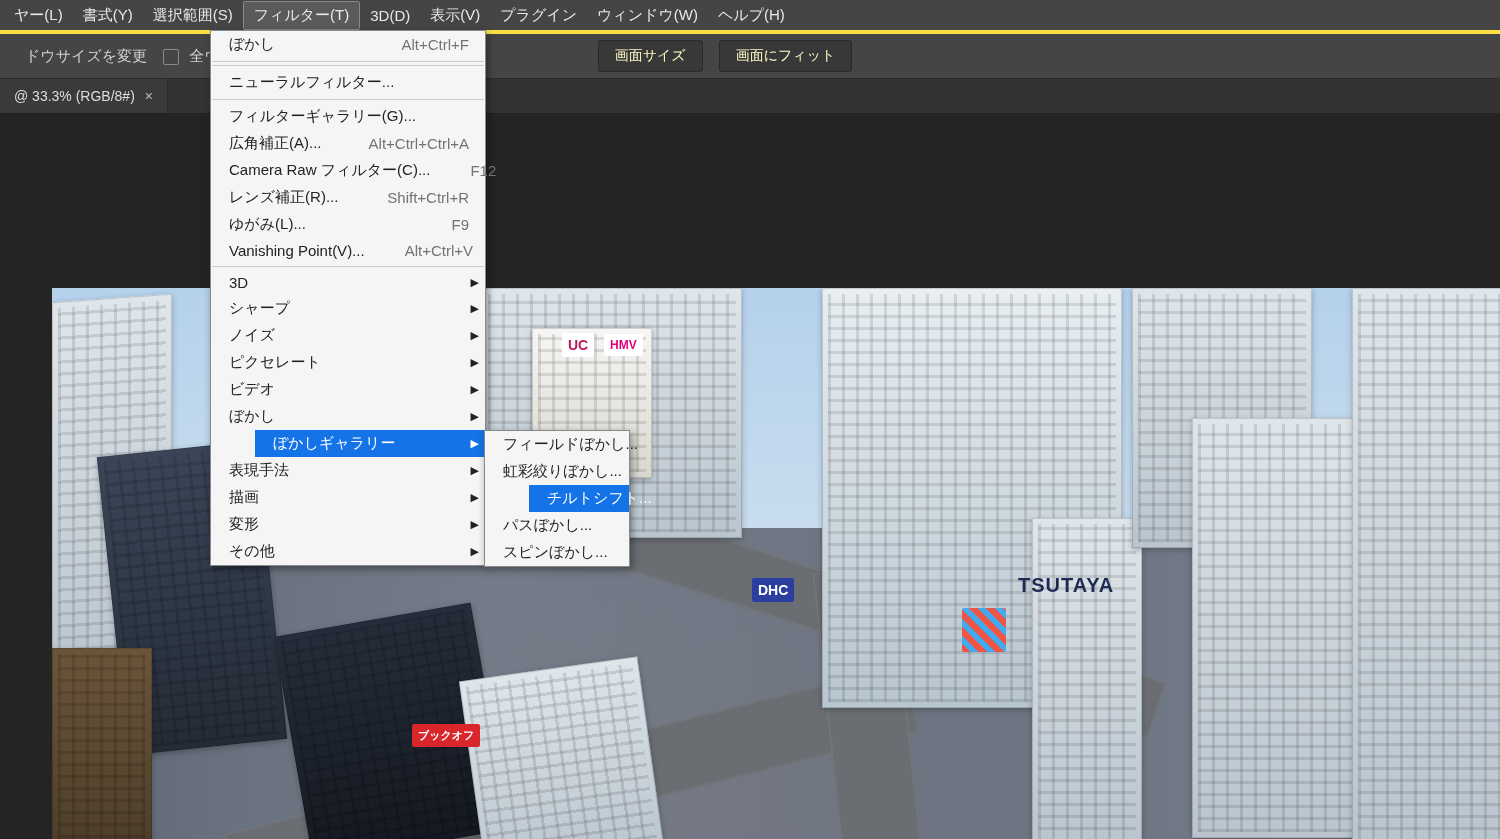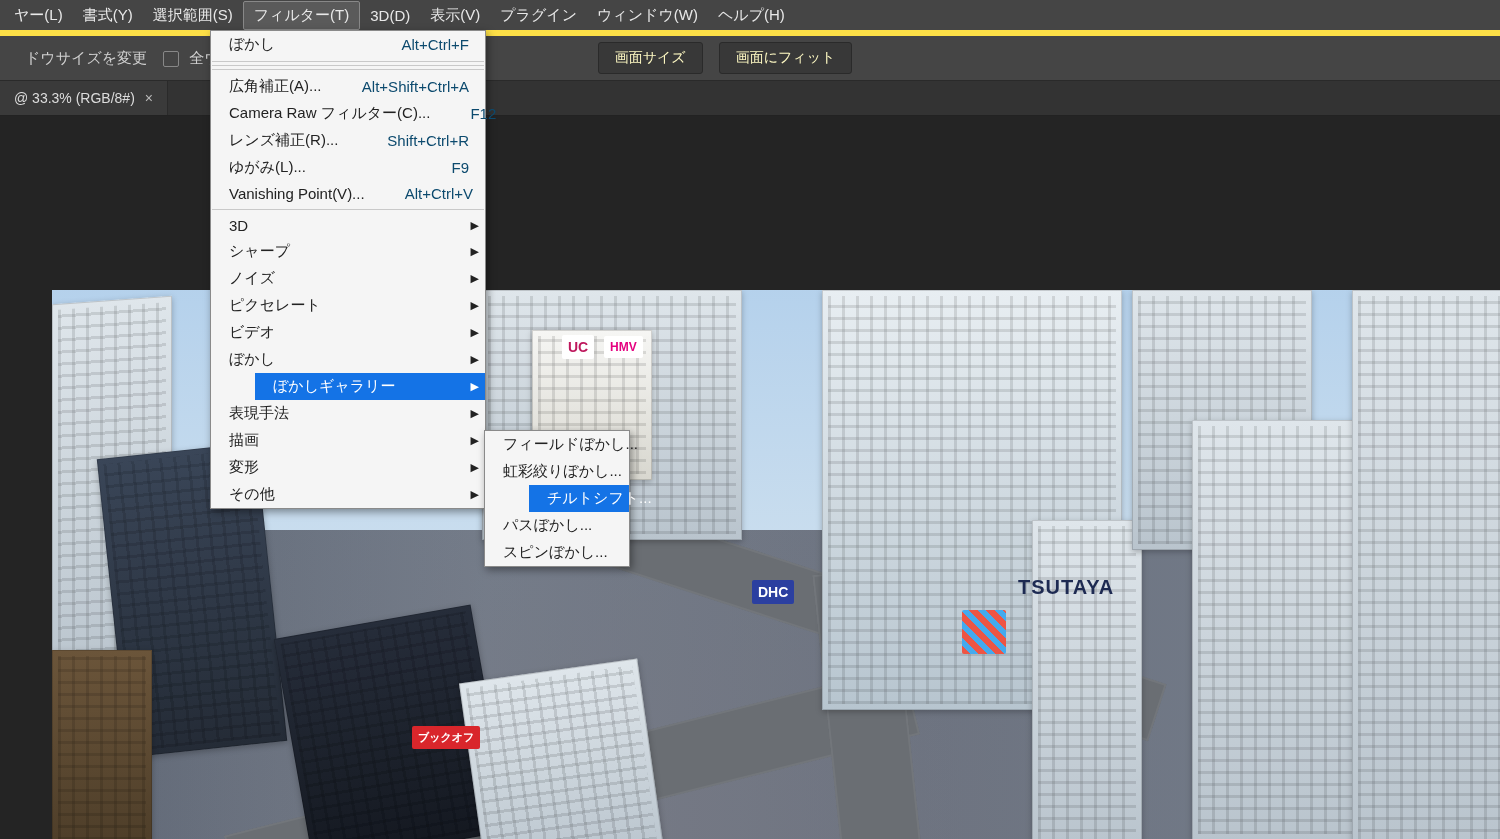--- a/index.html
+++ b/index.html
@@ -13,21 +13,21 @@
     font-size: 15px;
     color: #d0d0d0;
     user-select: none;
   }
   .menubar {
     display: flex;
     align-items: center;
     height: 30px;
     background: #454545;
     padding: 0 4px;
-    border-bottom: 6px solid #fde047;
+    border-bottom: 4px solid #fde047;
   }
   .menubar .menu-item {
     padding: 4px 10px;
     color: #e8e8e8;
   }
   .menubar .menu-item.active {
     background: #5a5a5a;
     border: 1px solid #888;
     border-radius: 2px;
   }
@@ -157,21 +157,21 @@
     height: 1px;
     background: #c9c9c9;
     margin: 3px 1px;
   }
   .dropdown .arrow {
     position: absolute;
     right: 6px;
     font-size: 11px;
   }
   .dropdown .shortcut {
-    color: #0c4a6e;
+    color: #737373;
     padding-left: 40px;
   }
 </style>
 </head>
 <body>
 
 <div class="menubar">
   <div class="menu-item">ヤー(L)</div>
   <div class="menu-item">書式(Y)</div>
   <div class="menu-item">選択範囲(S)</div>
@@ -232,24 +232,30 @@
   </div>
 </div>
 
 <div class="dropdown" id="filter-menu" style="left:210px; top:30px; width:274px;">
     <div class="row">
       <span>ぼかし</span>
       <span class="shortcut">Alt+Ctrl+F</span>
     </div>
     <div class="sep"></div>
     <div class="sep"></div>
+    <div class="row">
+      <span>ニューラルフィルター...</span>
+    </div>
     <div class="sep"></div>
     <div class="row">
+      <span>フィルターギャラリー(G)...</span>
+    </div>
+    <div class="row">
       <span>広角補正(A)...</span>
-      <span class="shortcut">Alt+Shift+Ctrl+A</span>
+      <span class="shortcut">Alt+Ctrl+Ctrl+A</span>
     </div>
     <div class="row">
       <span>Camera Raw フィルター(C)...</span>
       <span class="shortcut">F12</span>
     </div>
     <div class="row">
       <span>レンズ補正(R)...</span>
       <span class="shortcut">Shift+Ctrl+R</span>
     </div>
     <div class="row">

